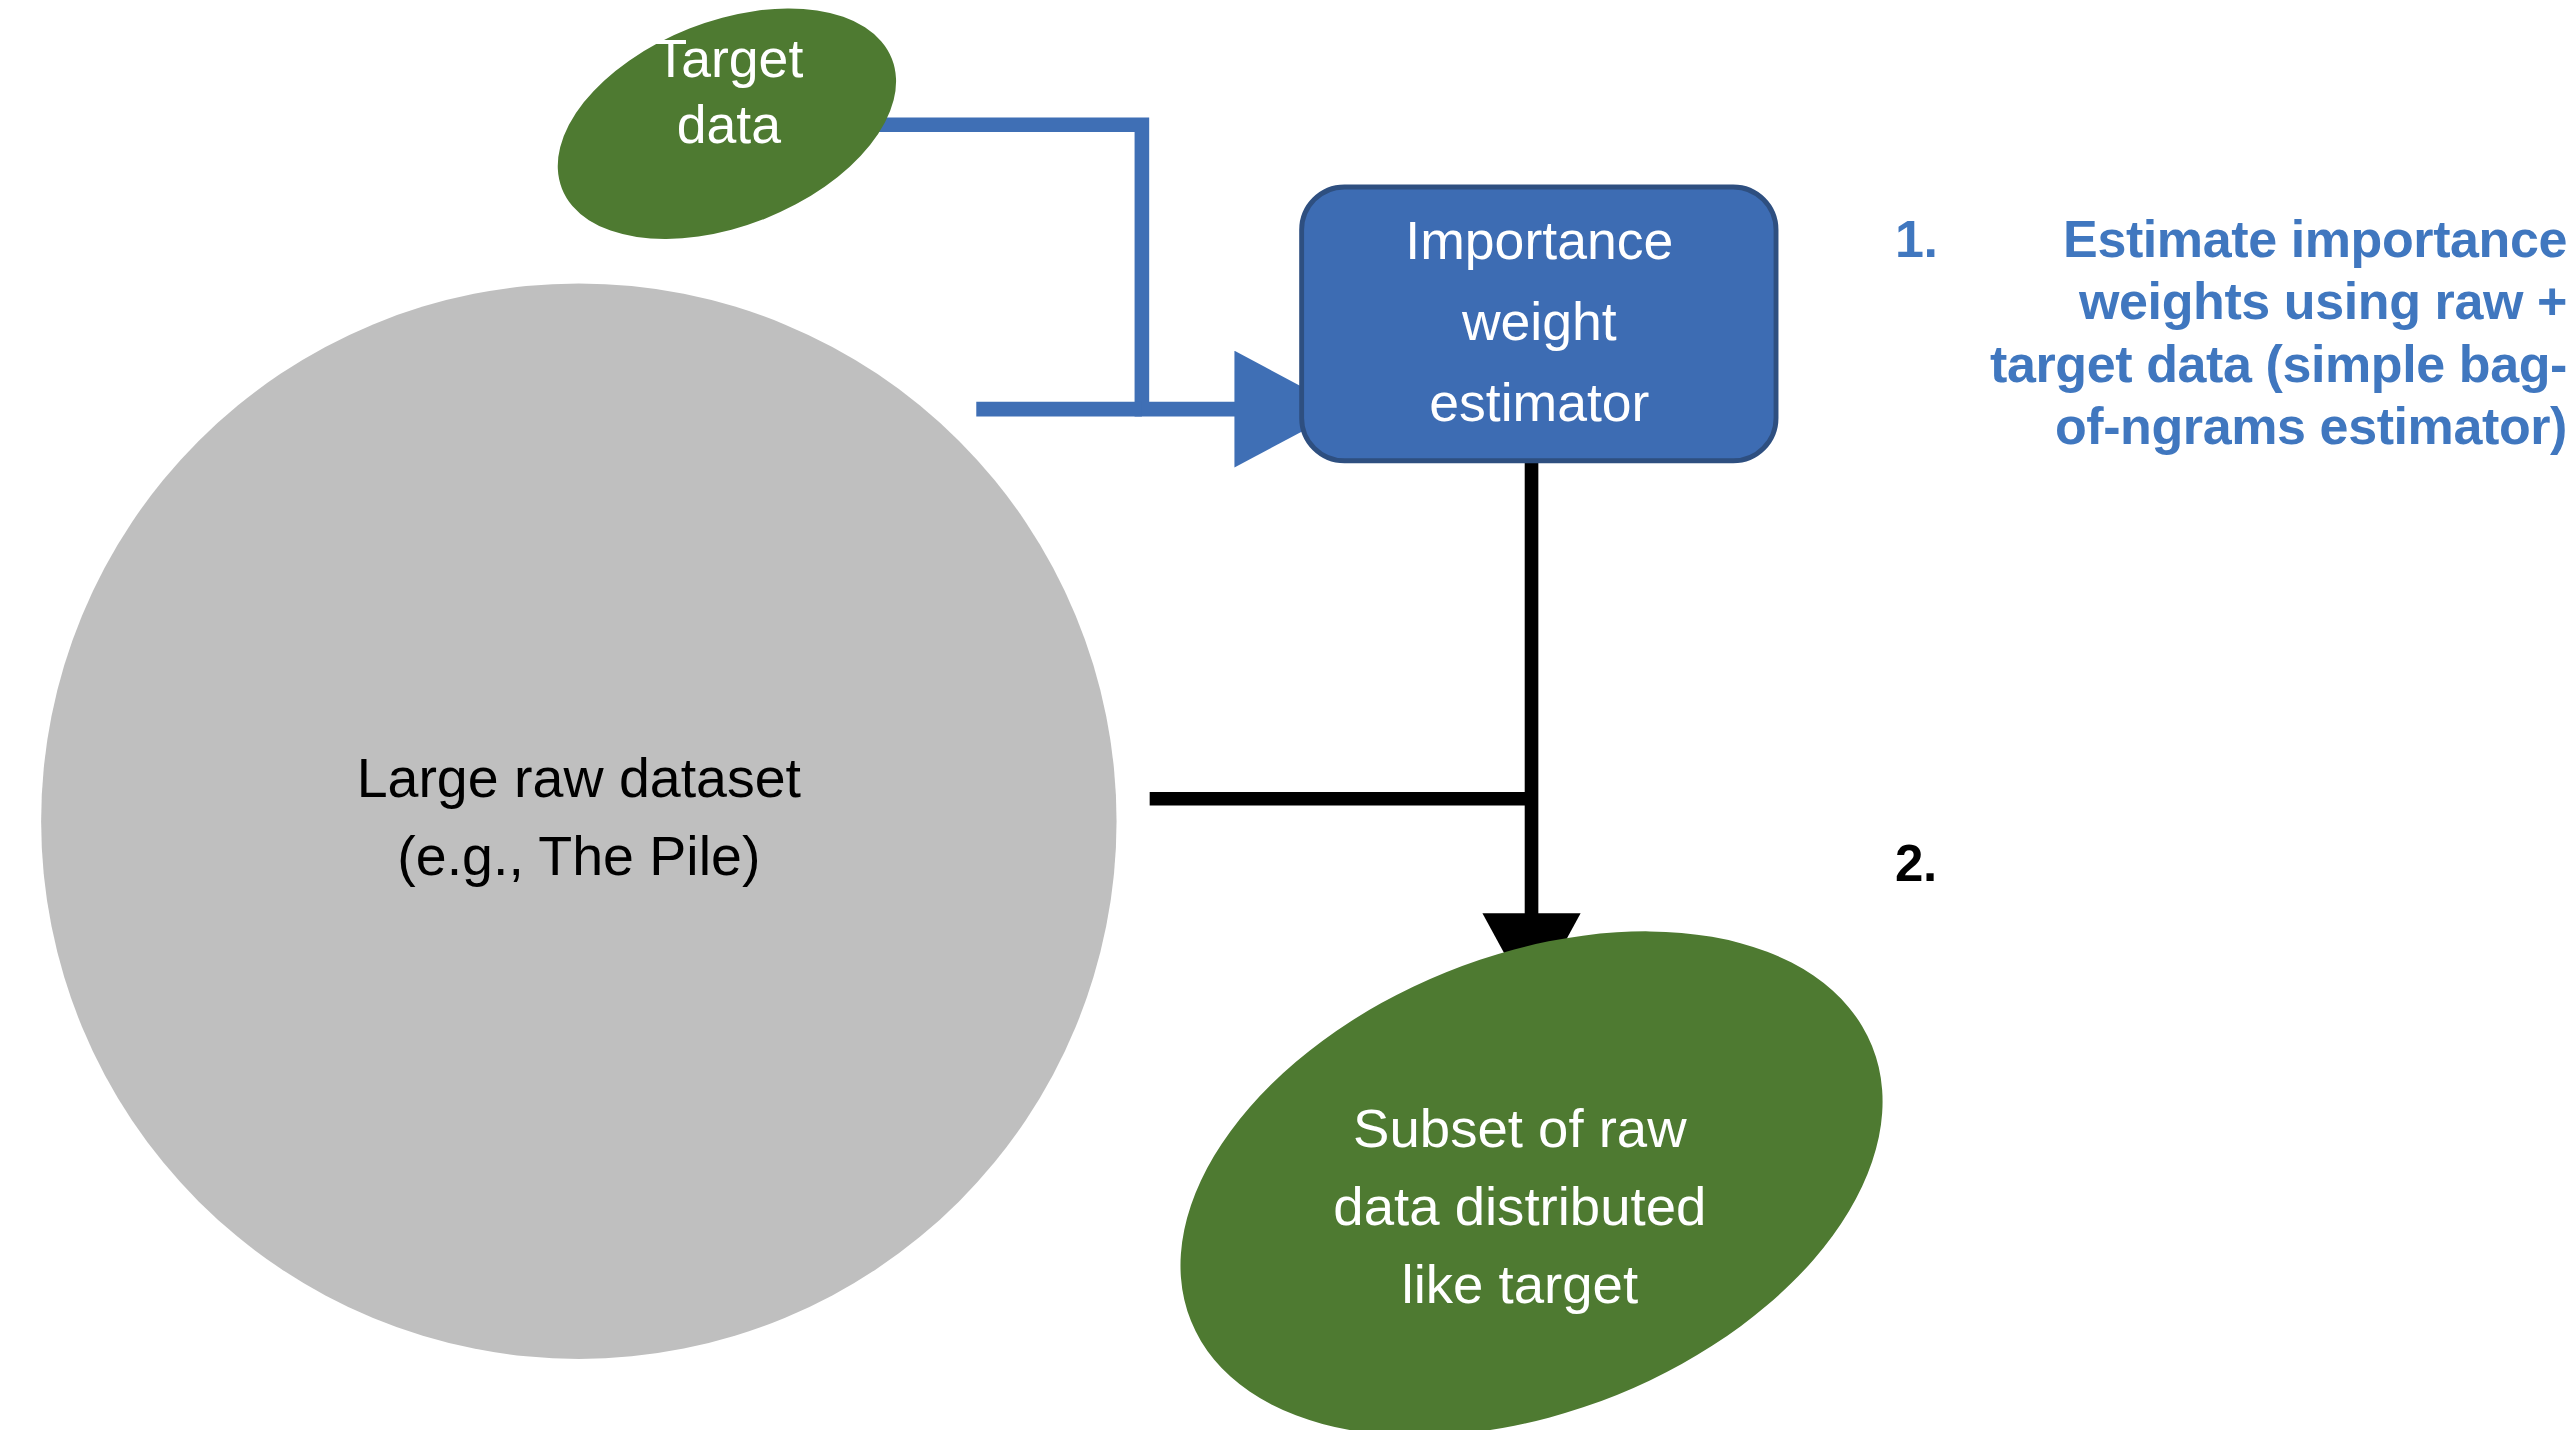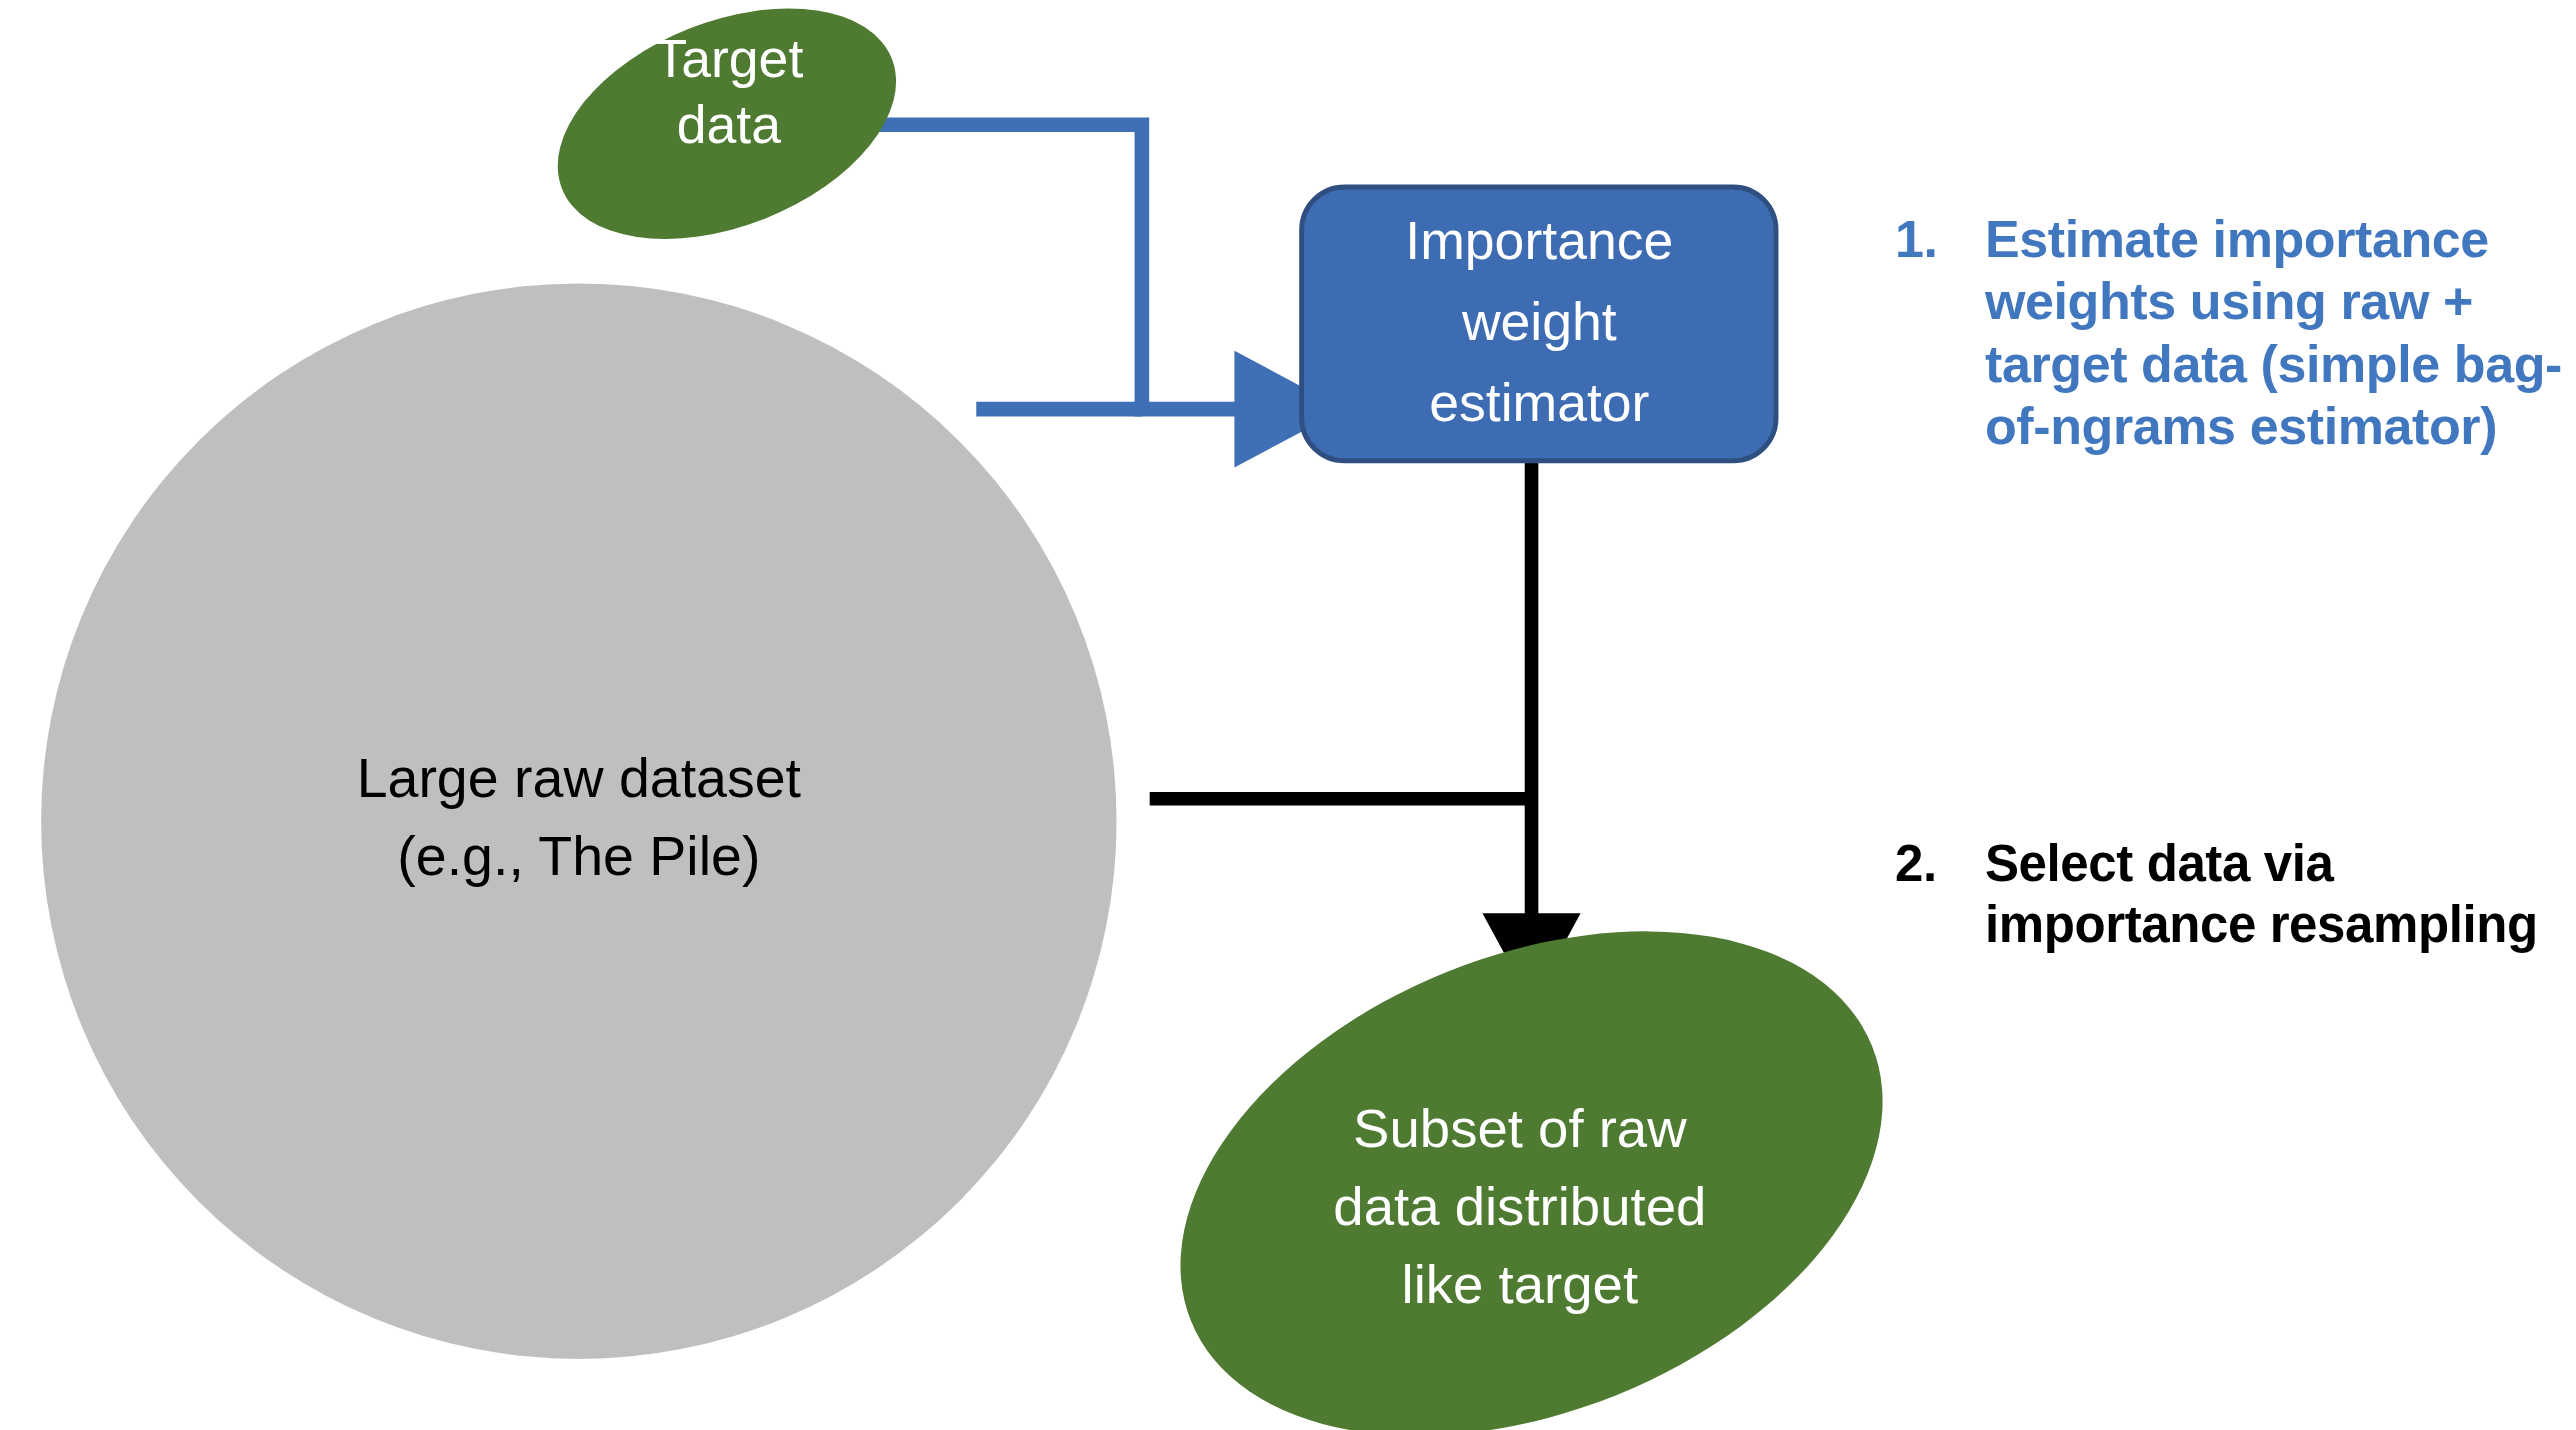--- a/index.html
+++ b/index.html
@@ -47,20 +47,21 @@
     line-height: 1.20;
     letter-spacing: -0.4px;
   }
   .step-num {
     width: 90px;
     flex: 0 0 90px;
     font-weight: bold;
   }
   .step-text {
     flex: 1 1 auto;
+    text-align: right;
   }
   #step-1 {
     top: 208px;
     color: #4077BF;
   }
   #step-2 {
     top: 833px;
     color: #000000;
     font-size: 51px;
   }
@@ -131,19 +132,18 @@
 
   <div class="steps">
 
     <div class="step" id="step-1">
       <span class="step-num">1.</span>
       <span class="step-text">Estimate importance weights using raw + target data (simple bag-of-ngrams estimator)</span>
     </div>
 
     <div class="step" id="step-2">
       <span class="step-num">2.</span>
-      <span class="step-text">Select data via importance resampling</span>
     </div>
 
   </div>
 
 </div>
 
 
 </body></html>

